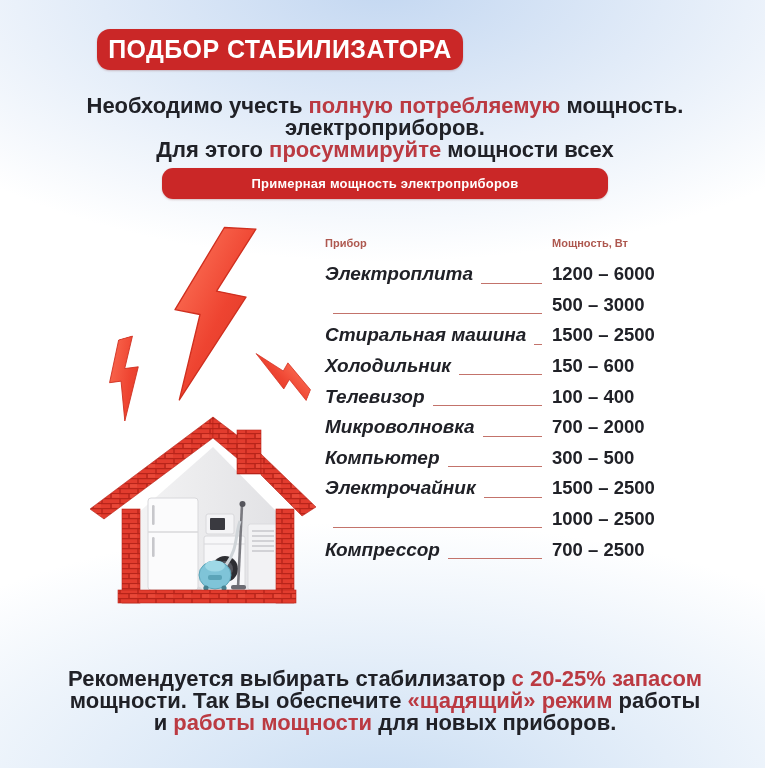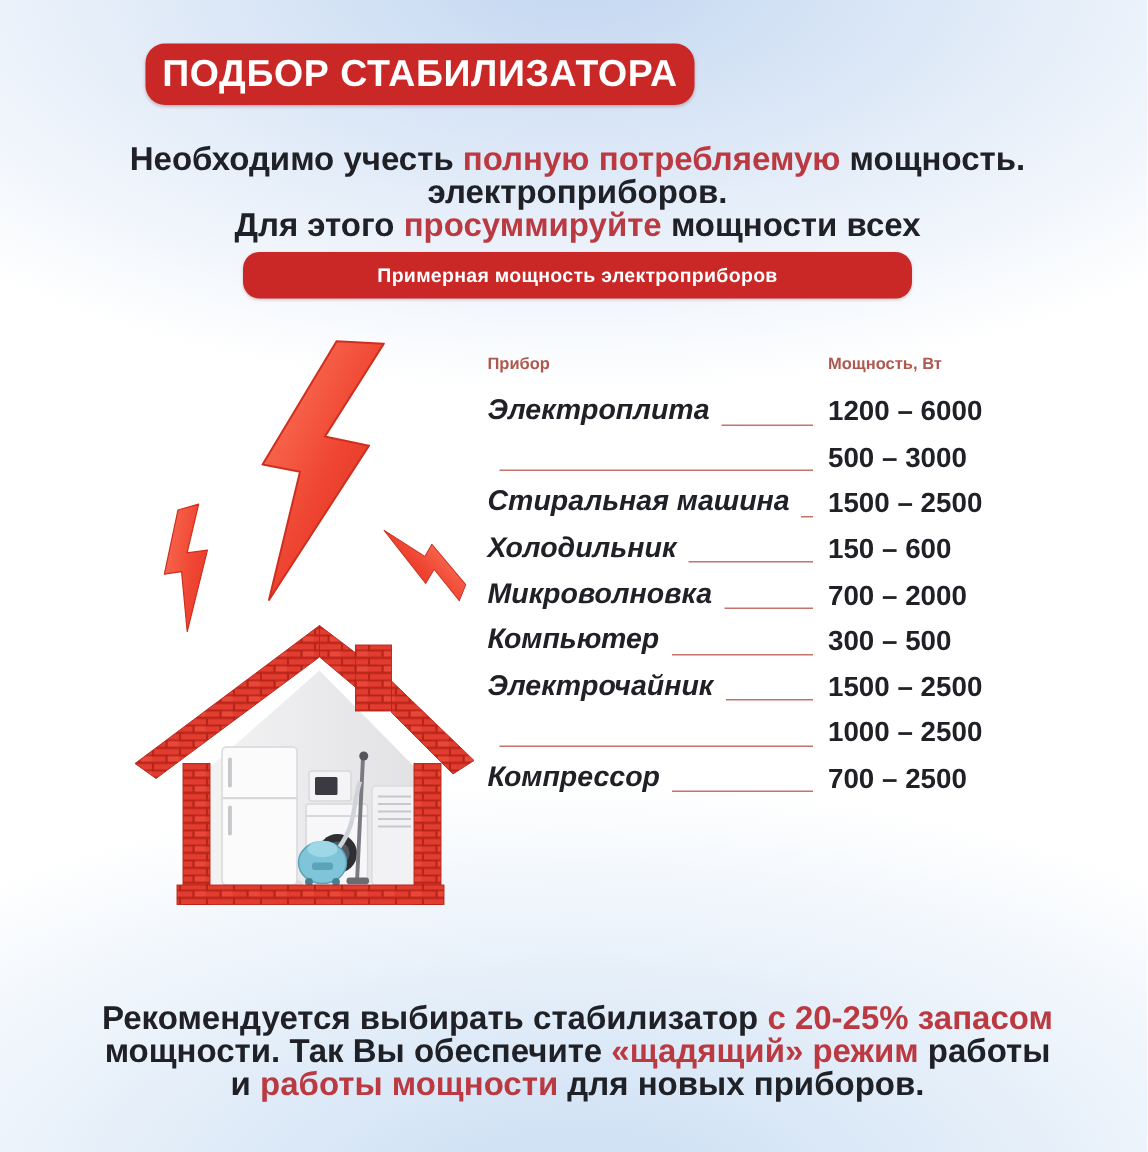--- a/index.html
+++ b/index.html
@@ -183,20 +183,25 @@
           <span class="t-name">Стиральная машина</span>
           <span class="leader"></span>
           <span class="t-power">1500 – 2500</span>
         </div>
         <div class="t-row">
           <span class="t-name">Холодильник</span>
           <span class="leader"></span>
           <span class="t-power">150 – 600</span>
         </div>
         <div class="t-row">
+          <span class="t-name">Телевизор</span>
+          <span class="leader"></span>
+          <span class="t-power">100 – 400</span>
+        </div>
+        <div class="t-row">
           <span class="t-name">Микроволновка</span>
           <span class="leader"></span>
           <span class="t-power">700 – 2000</span>
         </div>
         <div class="t-row">
           <span class="t-name">Компьютер</span>
           <span class="leader"></span>
           <span class="t-power">300 – 500</span>
         </div>
         <div class="t-row">

